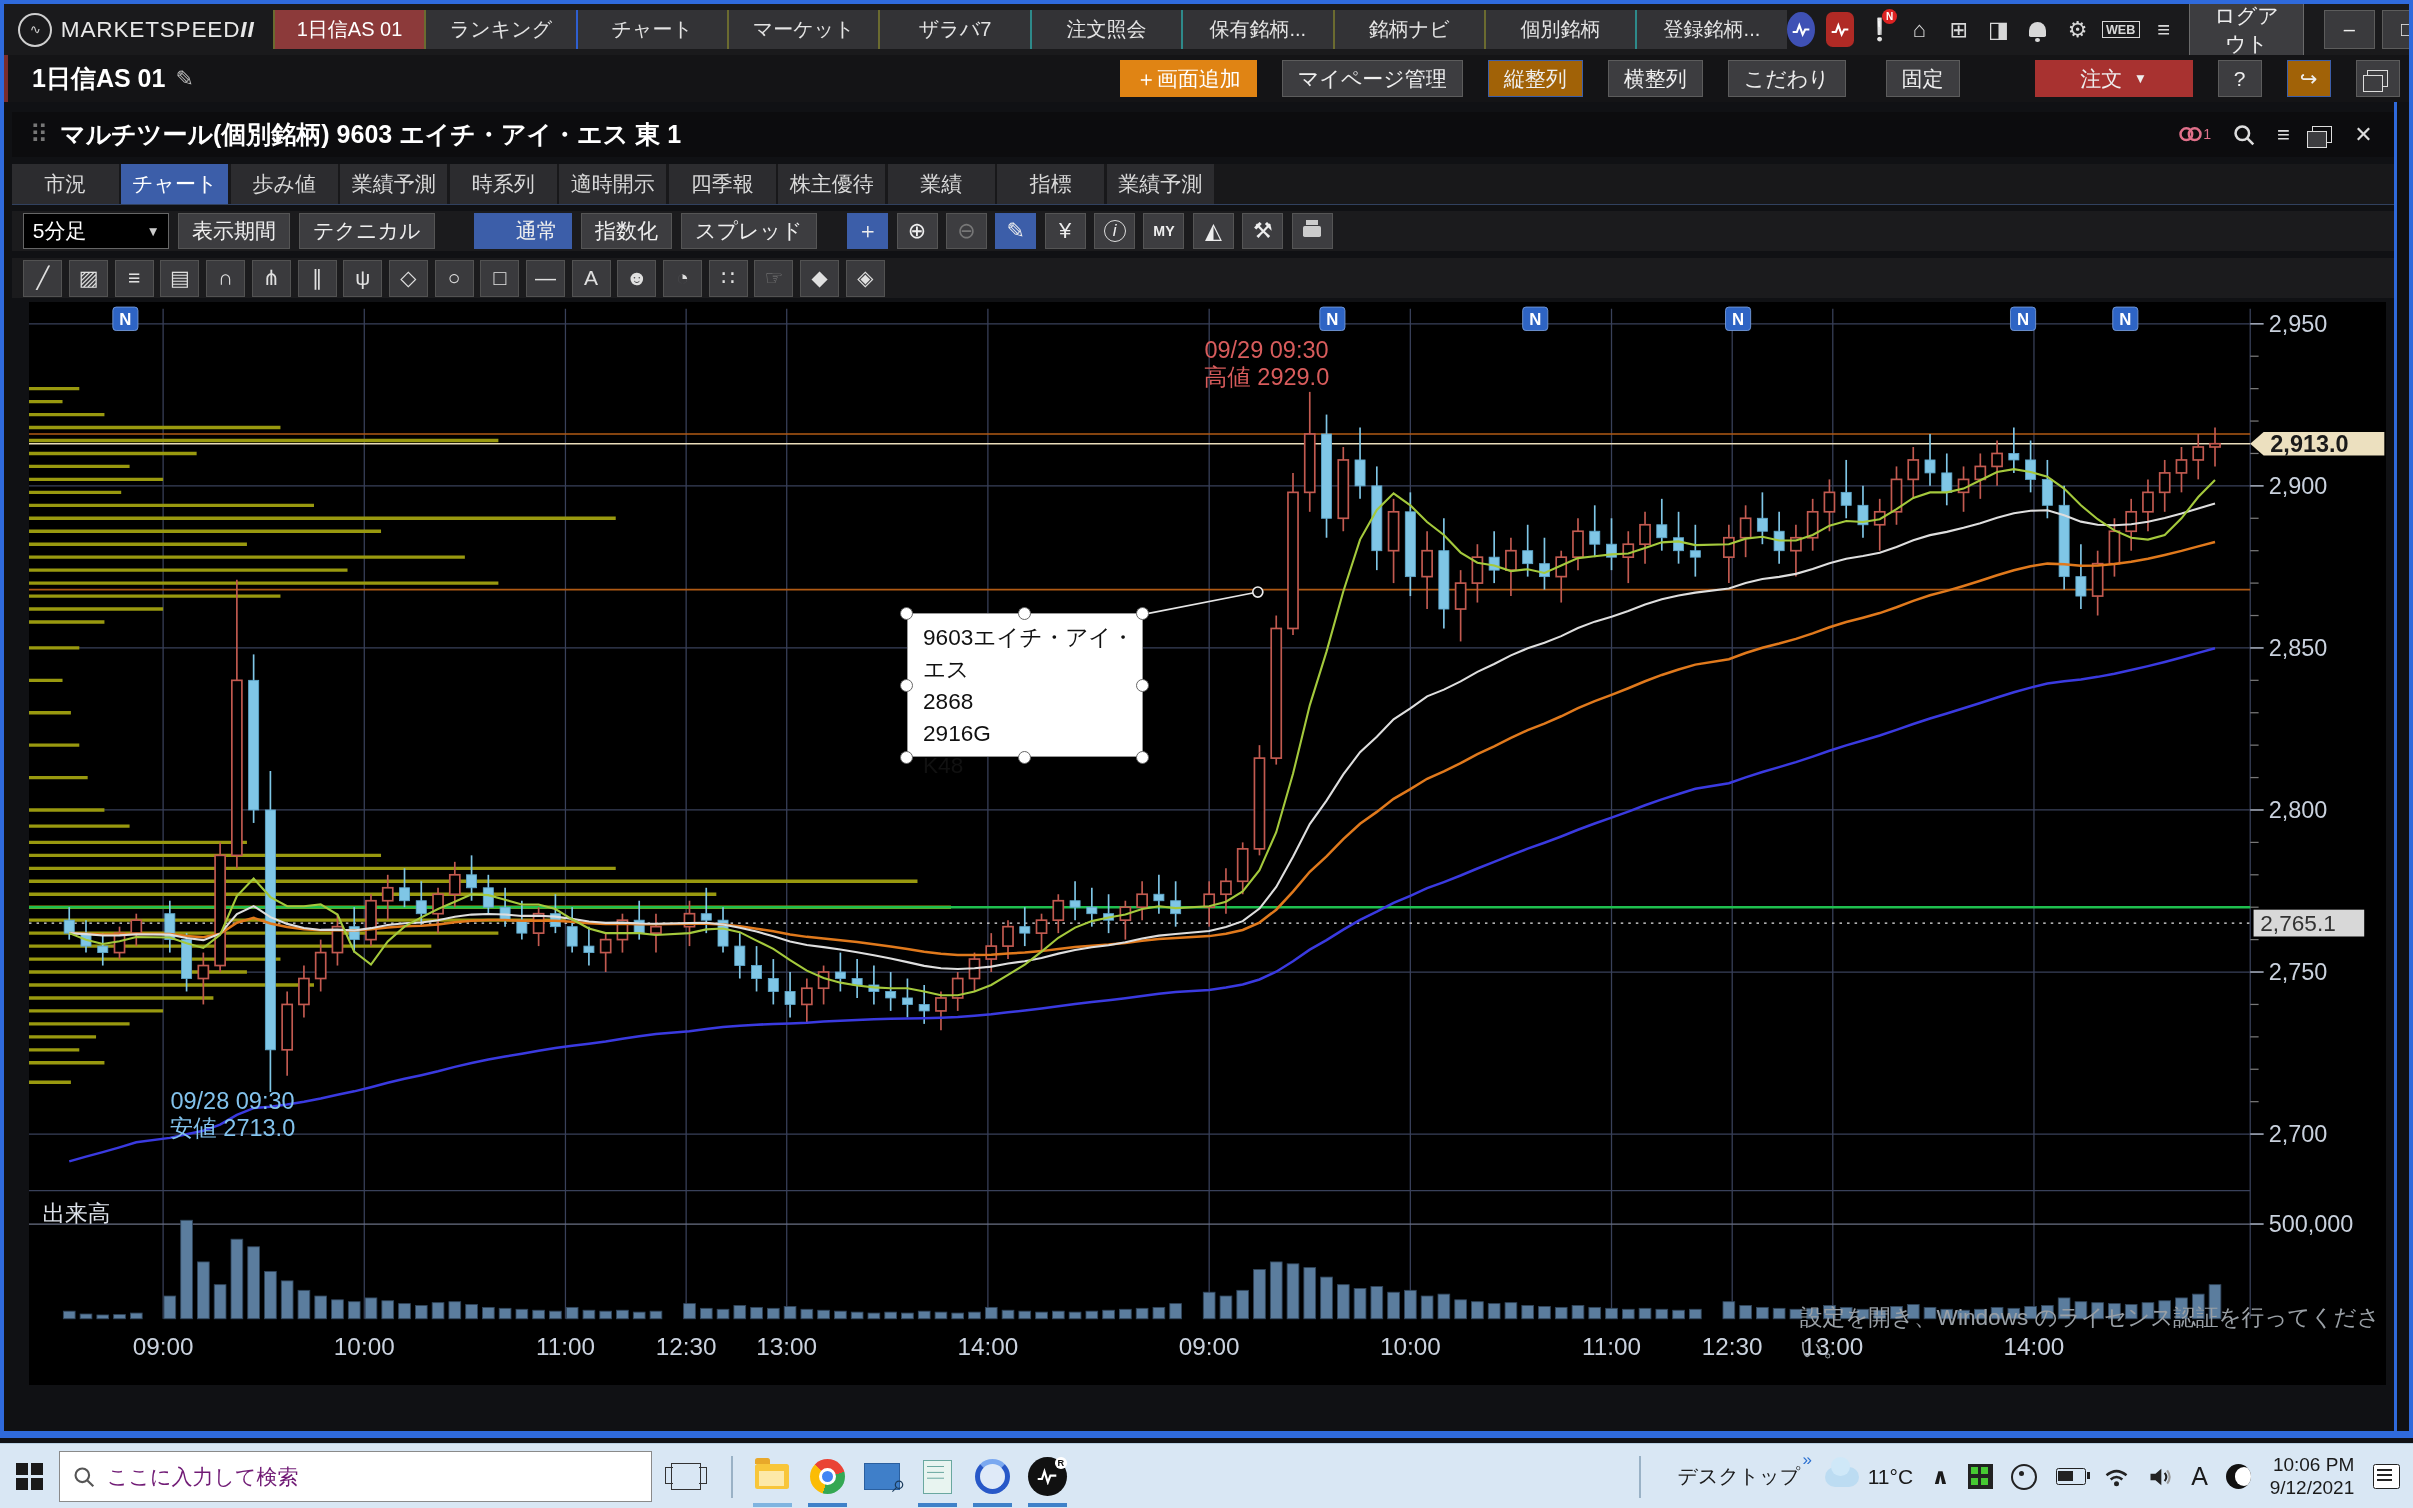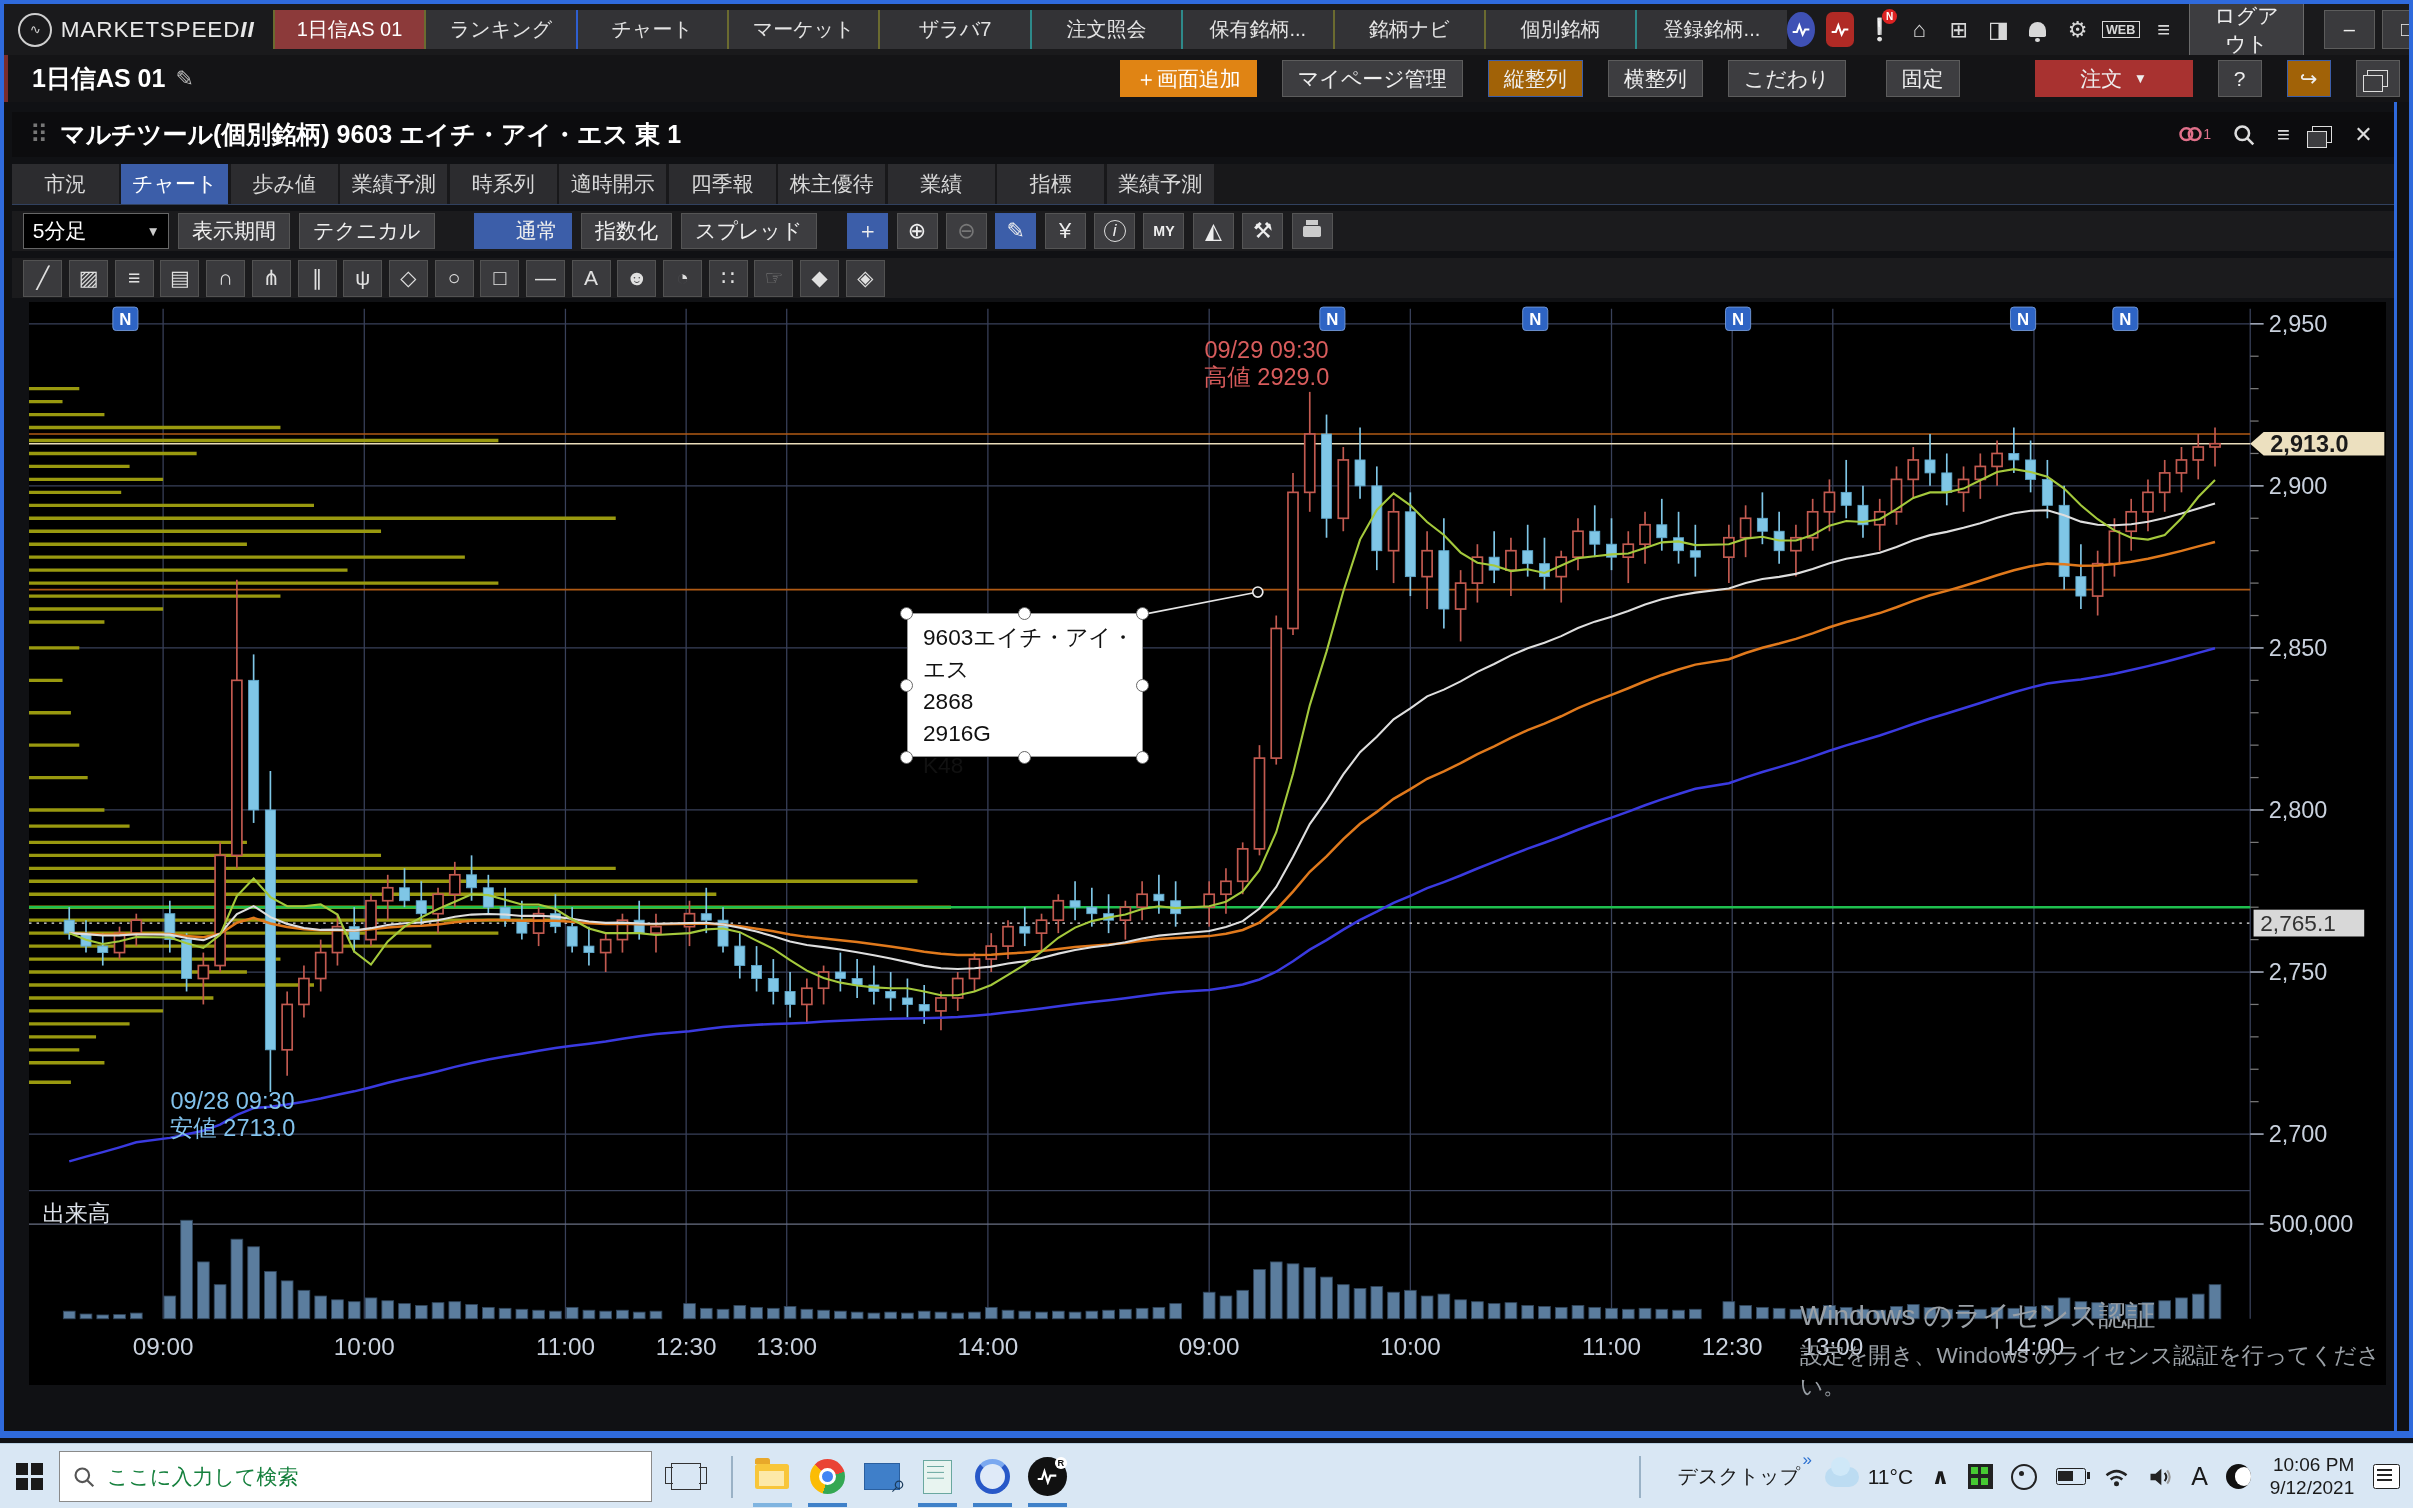--- a/index.html
+++ b/index.html
@@ -78,21 +78,21 @@
   .botbtn{margin-left:17px;background:#3a3a3d;border:0.8px solid #555;height:30px;display:flex;align-items:center;gap:8.4px;padding:0 8.4px;color:#ddd;font-size:17px;}
   .bot-right{margin-left:auto;display:flex;align-items:center;gap:11.7px;padding-right:318px;}
   .bot-time{color:#fff;font-size:22.6px;}
   .int-dot{width:18.4px;height:18.4px;border-radius:50%;background:#e07818;}
   .interval{color:#e07818;font-size:22.6px;}
   
   .taskbar{position:absolute;left:0;top:1443px;width:2413px;height:65px;background:#d9e7f4;border-top:0.8px solid #b9cfe2;display:flex;align-items:center;z-index:60;}
   .startbtn{width:59px;height:65px;display:flex;align-items:center;justify-content:center;cursor:pointer;}
   .winlogo{display:grid;grid-template-columns:12.6px 12.6px;grid-gap:2.5px;}
   .winlogo span{width:12.6px;height:12.6px;background:#1a1a1a;}
-  .searchbox{width:578px;height:49px;background:#fff;border:0.8px solid #8a8a8a;display:flex;align-items:center;gap:11.7px;padding-left:13.4px;font-size:21px;color:#15803d;}
+  .searchbox{width:578px;height:49px;background:#fff;border:0.8px solid #8a8a8a;display:flex;align-items:center;gap:11.7px;padding-left:13.4px;font-size:21px;color:#701a75;}
   .tv-icon{width:28.5px;height:25px;border:1.7px solid #333;position:relative;margin:0 18.4px;}
   .tv-icon::before{content:'';position:absolute;left:-6.7px;top:3.4px;width:6.7px;height:15px;border:1.7px solid #333;border-right:none;}
   .tv-icon::after{content:'';position:absolute;right:-6.7px;top:3.4px;width:6.7px;height:15px;border:1.7px solid #333;border-left:none;}
   .tsep{width:1.7px;height:42px;background:#9ab2c6;margin:0 11.7px;}
   .tk{width:55px;height:60px;display:flex;align-items:center;justify-content:center;position:relative;cursor:pointer;}
   .runline{position:absolute;bottom:0;left:8.4px;width:39px;height:3.4px;background:#3f81c9;}
   .folder{width:34px;height:25px;background:#f8c63a;border-radius:2.5px;position:relative;}
   .folder::before{content:'';position:absolute;top:-5.9px;left:0;width:15px;height:5.9px;background:#e8a82a;border-radius:2.5px 2.5px 0 0;}
   .folder::after{content:'';position:absolute;top:6.7px;left:4.2px;width:25px;height:15px;background:#fde9a8;}
   .chrome{width:35px;height:35px;border-radius:50%;background:conic-gradient(from -45deg,#ea4335 0 120deg,#34a853 0 240deg,#fbbc05 0 360deg);position:relative;}
@@ -837,21 +837,20 @@
   <div class="handle" style="left:900px;top:607px;"></div>
   <div class="handle" style="left:1018px;top:607px;"></div>
   <div class="handle" style="left:1136px;top:607px;"></div>
   <div class="handle" style="left:900px;top:679px;"></div>
   <div class="handle" style="left:1136px;top:679px;"></div>
   <div class="handle" style="left:900px;top:751px;"></div>
   <div class="handle" style="left:1018px;top:751px;"></div>
   <div class="handle" style="left:1136px;top:751px;"></div>
 
   <div class="watermark">
-    <div class="l1">Windows のライセンス認証</div>
     <div class="l2">設定を開き、Windows のライセンス認証を行ってください。</div>
   </div>
 
 
   <div class="taskbar">
     <div class="startbtn">
         <div class="winlogo">
           <span></span>
           <span></span>
           <span></span>

